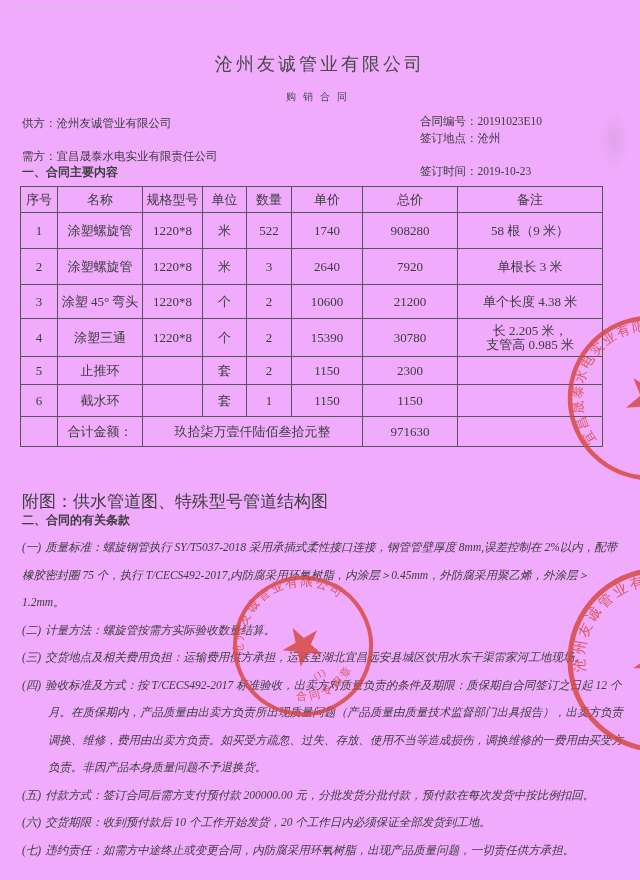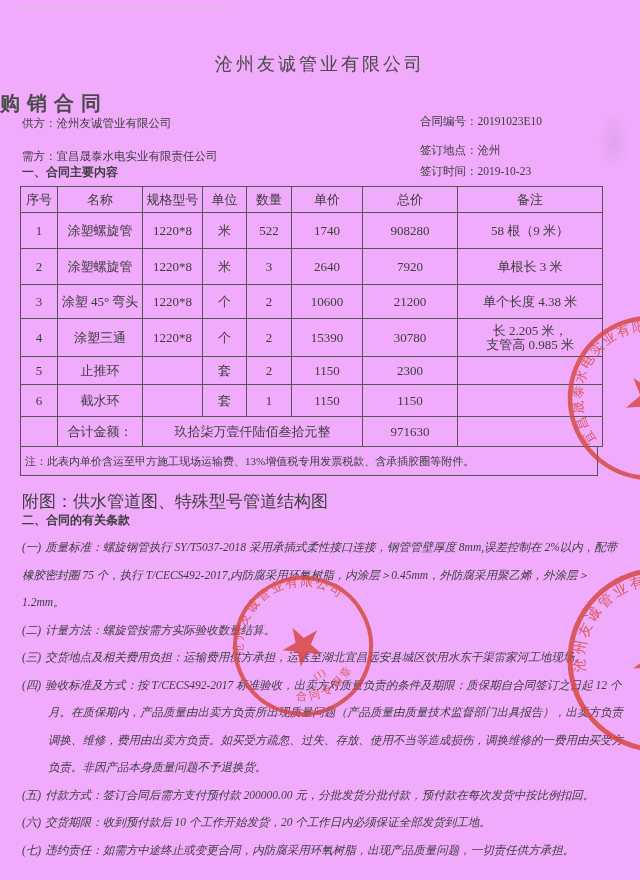--- a/index.html
+++ b/index.html
@@ -4,22 +4,22 @@
 <style>
   html,body{margin:0;padding:0;background:#e8e8e8;}
   .page{
     position:relative;width:640px;height:880px;margin:0 auto;
     background:#f0abfc;overflow:hidden;
     font-family:"Liberation Serif","DejaVu Serif",serif;
     color:#3d3d3d;
   }
   .title1{position:absolute;top:52px;left:0;width:100%;text-align:center;
     font-size:18px;letter-spacing:3px;color:#4a4a4a;}
-  .title2{position:absolute;top:90px;left:0;width:100%;text-align:left;
-    font-size:20px;letter-spacing:7px;color:#4a4a4a;font-weight:bold;}
+  .title2{position:absolute;top:90px;left:0;width:100%;text-align:center;
+    font-size:10px;letter-spacing:7px;color:#4a4a4a;}
   .info-line{position:absolute;font-size:11.5px;white-space:nowrap;}
   .sec-heading{position:absolute;font-size:12px;font-weight:bold;white-space:nowrap;}
   table.items{
     position:absolute;left:20px;top:186px;width:582px;
     border-collapse:collapse;table-layout:fixed;
     font-size:13px;text-align:center;color:#3d3d3d;
   }
   table.items th,table.items td{
     border:1px solid #555;padding:1px 2px;vertical-align:middle;
     font-weight:normal;overflow:hidden;
@@ -64,21 +64,21 @@
 
   <div class="info-line" style="left:22px;top:116px;">
     <span>供方：</span><span>沧州友诚管业有限公司</span>
   </div>
   <div class="info-line" style="left:22px;top:149px;text-align:right;">
     <span>需方：</span><span>宜昌晟泰水电实业有限责任公司</span>
   </div>
   <div class="info-line" style="left:420px;top:114px;">
     <span>合同编号：</span><span>20191023E10</span>
   </div>
-  <div class="info-line" style="left:420px;top:131px;margin-top:12px;">
+  <div class="info-line" style="left:420px;top:131px;">
     <span>签订地点：</span><span>沧州</span>
   </div>
   <div class="info-line" style="left:420px;top:164px;">
     <span>签订时间：</span><span>2019-10-23</span>
   </div>
 
   <div class="sec-heading" style="left:22px;top:164px;">一、合同主要内容</div>
 
   <table class="items">
     <colgroup>
@@ -170,21 +170,20 @@
       <tr class="total-row">
         <td></td>
         <td>合计金额：</td>
         <td colspan="4">玖拾柒万壹仟陆佰叁拾元整</td>
         <td>971630</td>
         <td></td>
       </tr>
     </tfoot>
   </table>
 
-  <div class="note-box">注：此表内单价含运至甲方施工现场运输费、13%增值税专用发票税款、含承插胶圈等附件。</div>
 
   <div class="attachment">附图：供水管道图、特殊型号管道结构图</div>
 
   <div class="sec-heading" style="left:22px;top:512px;">二、合同的有关条款</div>
 
   <div class="clauses">
       <p class="clause"><span class="c-num">(一)</span><span>质量标准：螺旋钢管执行 SY/T5037-2018 采用承插式柔性接口连接，钢管管壁厚度 8mm,误差控制在 2%以内，配带橡胶密封圈 75 个，执行 T/CECS492-2017,内防腐采用环氧树脂，内涂层＞0.45mm，外防腐采用聚乙烯，外涂层＞1.2mm。</span></p>
       <p class="clause"><span class="c-num">(二)</span><span>计量方法：螺旋管按需方实际验收数量结算。</span></p>
       <p class="clause"><span class="c-num">(三)</span><span>交货地点及相关费用负担：运输费用供方承担，运送至湖北宜昌远安县城区饮用水东干渠雷家河工地现场。</span></p>
       <p class="clause hang"><span class="c-num">(四)</span><span>验收标准及方式：按 T/CECS492-2017 标准验收，出卖方对质量负责的条件及期限：质保期自合同签订之日起 12 个月。在质保期内，产品质量由出卖方负责所出现质量问题（产品质量由质量技术监督部门出具报告），出卖方负责调换、维修，费用由出卖方负责。如买受方疏忽、过失、存放、使用不当等造成损伤，调换维修的一费用由买受方负责。非因产品本身质量问题不予退换货。</span></p>

